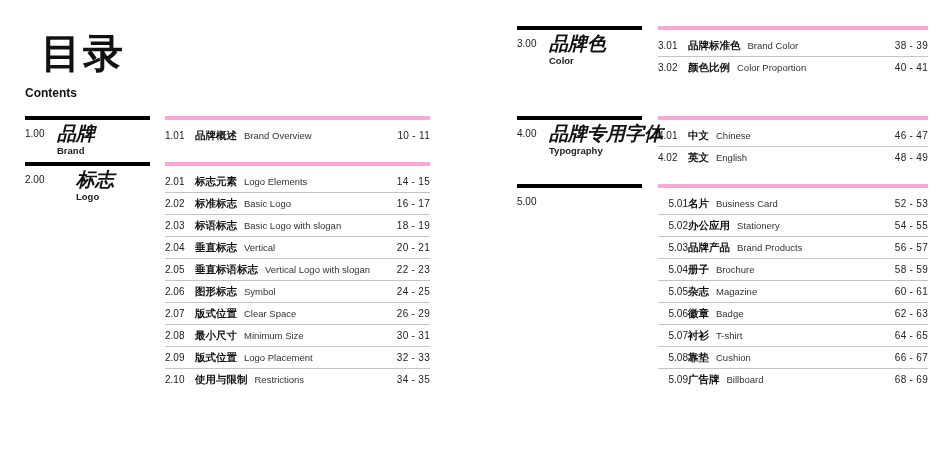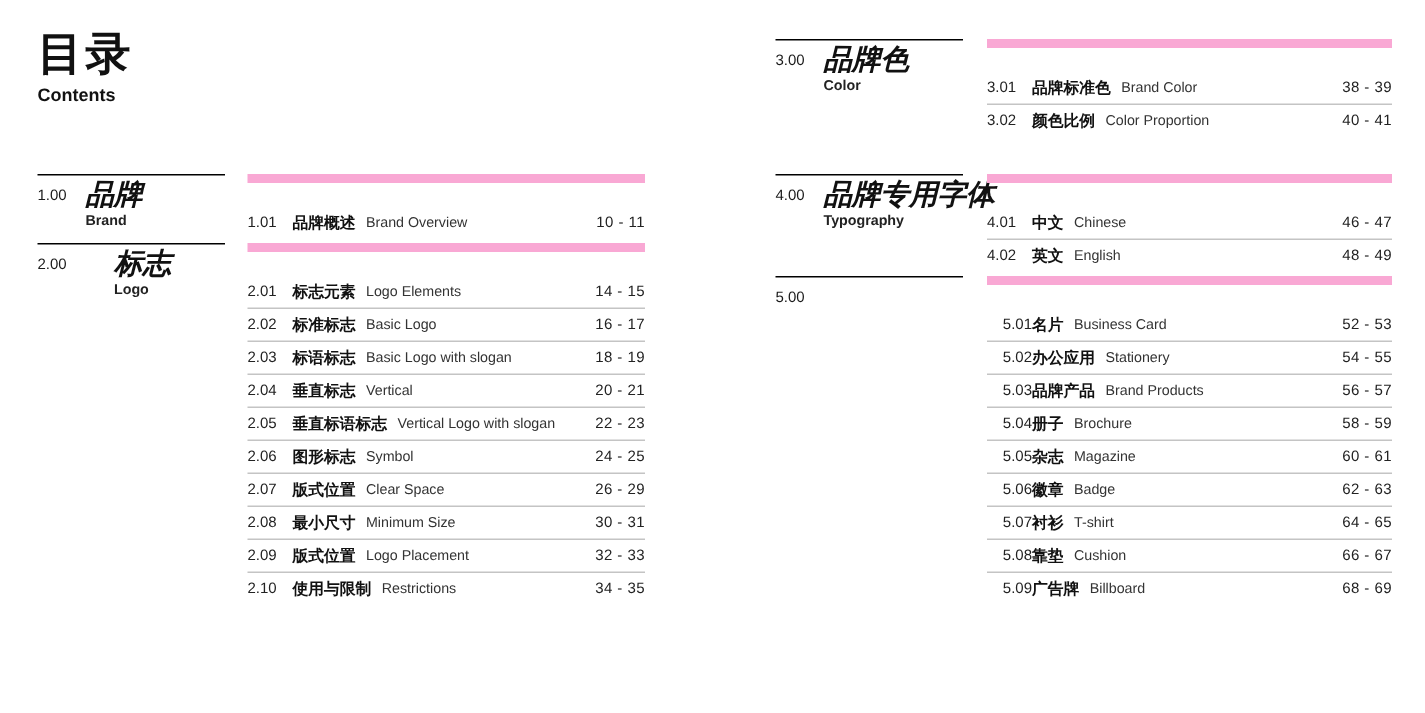--- a/index.html
+++ b/index.html
@@ -5,31 +5,31 @@
   html, body { margin:0; padding:0; background:#ffffff; }
   body {
     width:950px; height:475px; position:relative; overflow:hidden;
     font-family:"Liberation Sans","DejaVu Sans",sans-serif;
     color:#1a1a1a; -webkit-font-smoothing:antialiased;
   }
   .abs { position:absolute; }
 
   
   .title-block { left:25px; top:20px; }
-  .title-zh { font-size:30px; font-weight:700; letter-spacing:2px; line-height:34px; margin:0; color:#111; }
+  .title-zh { font-size:40px; font-weight:700; letter-spacing:2px; line-height:34px; margin:16px; color:#111; }
   .title-en { font-size:12px; font-weight:700; margin-top:2px; color:#111; }
 
   
-  .sec { display:flex; border-top:1px solid #000000; padding-top:6px; width:125px; }
+  .sec { display:flex; border-top:4px solid #000000; padding-top:6px; width:125px; }
   .sec-num { width:32px; flex:0 0 32px; font-size:10px; line-height:16px; color:#1a1a1a; }
   .sec-zh { font-size:19px; font-weight:700; line-height:16px; color:#111; white-space:nowrap;font-style:italic; }
   .sec-en { font-size:9.5px; font-weight:700; margin-top:3px; color:#222; }
 
   
-  .grp { border-top:6px solid #f9a8d4; padding-top:16px; }
+  .grp { border-top:4px solid #f9a8d4; padding-top:5px; }
   .grp-mid { width:265px; }
   .grp-right { width:270px; }
   .row { display:flex; align-items:center; height:21px; font-size:10px; white-space:nowrap; }
   .row + .row { border-top:1px solid #c4c4c4; }
   .r-num { flex:0 0 30px; width:30px; color:#222; }
   .r-zh { font-weight:700; font-size:10.5px; color:#111; margin-right:7px; }
   .r-en { font-size:9.5px; color:#333; }
   .r-pg { margin-left:auto; color:#222; letter-spacing:0.3px; }
 </style>
 </head>

